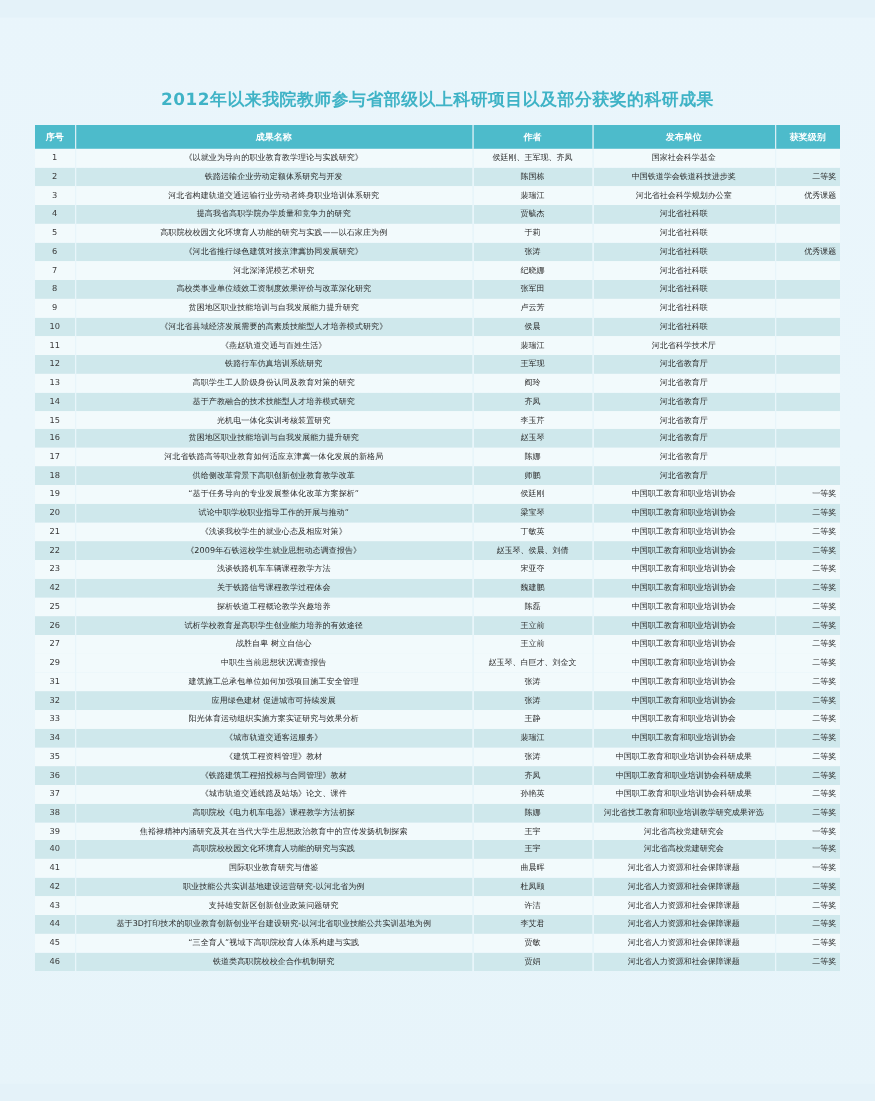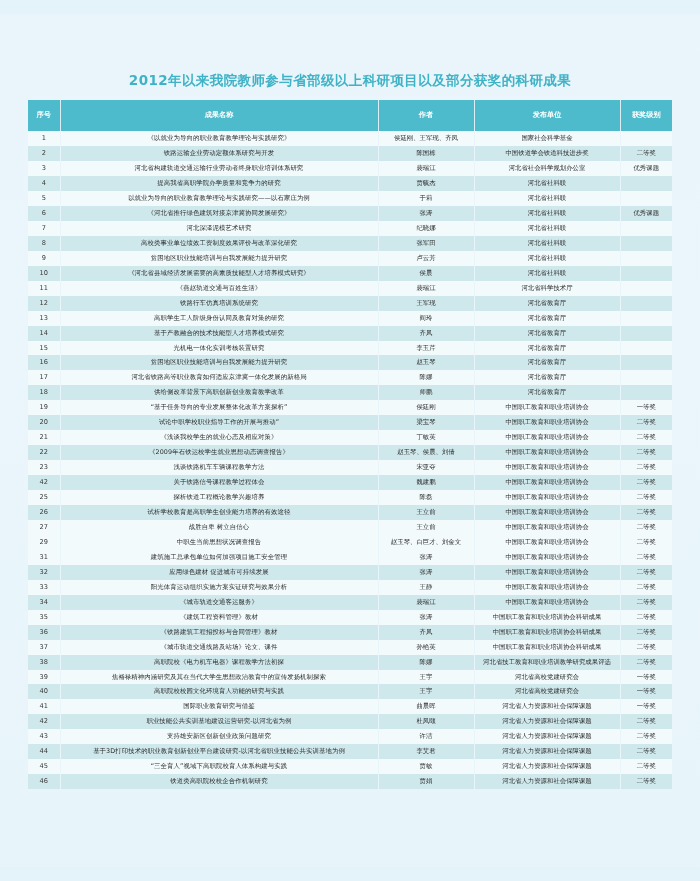--- a/index.html
+++ b/index.html
@@ -60,48 +60,47 @@
   col.c-name  { width: 318px; }
   col.c-auth  { width: 96px; }
   col.c-org   { width: 146px; }
   col.c-award { width: 52px; }
 
   thead th {
     background: #4dbbcb;
     color: #ffffff;
     font-size: 7.2px;
     font-weight: bold;
-    height: 31px;
+    height: 19px;
     line-height: 15px;
     padding: 0 2px;
     text-align: center;
     border-right: 1px solid #d9eef5;
     white-space: nowrap;
-    font-family: Liberation Mono, monospace;
   }
   thead th:last-child { border-right: none; }
 
   tbody td {
     height: 14.95px;
     line-height: 14.95px;
     padding: 0 3px;
     text-align: center;
     border-right: 1px solid #e8f5fa;
     white-space: nowrap;
     overflow: hidden;
     font-size: 6.4px;
   }
   tbody td:last-child { border-right: none; }
 
   tbody tr.odd  td { background: #f2fafc; }
   tbody tr.even td { background: #cfe8ec; }
 
   tbody td.col-no    { font-size: 6.6px; color: #3a3a3a; }
   tbody td.col-name  { letter-spacing: .1px; }
-  tbody td.col-award { font-size: 6.4px; }
+  tbody td.col-award { font-size: 6.4px; text-align: right; }
 </style>
 </head>
 <body>
 
 <div id="page">
   <div class="page-edge-top"></div>
 
   <h1 class="title">2012年以来我院教师参与省部级以上科研项目以及部分获奖的科研成果</h1>
 
   <div class="table-wrap">
@@ -146,21 +145,21 @@
           </tr>
           <tr class="even">
             <td class="col-no">4</td>
             <td class="col-name">提高我省高职学院办学质量和竞争力的研究</td>
             <td class="col-author">贾毓杰</td>
             <td class="col-org">河北省社科联</td>
             <td class="col-award"></td>
           </tr>
           <tr class="odd">
             <td class="col-no">5</td>
-            <td class="col-name">以就业为导向的职业教育教学理论与实践研究——以石家庄为例</td>
+            <td class="col-name">高职院校校园文化环境育人功能的研究与实践——以石家庄为例</td>
             <td class="col-author">于莉</td>
             <td class="col-org">河北省社科联</td>
             <td class="col-award"></td>
           </tr>
           <tr class="even">
             <td class="col-no">6</td>
             <td class="col-name">《河北省推行绿色建筑对接京津冀协同发展研究》</td>
             <td class="col-author">张涛</td>
             <td class="col-org">河北省社科联</td>
             <td class="col-award">优秀课题</td>

